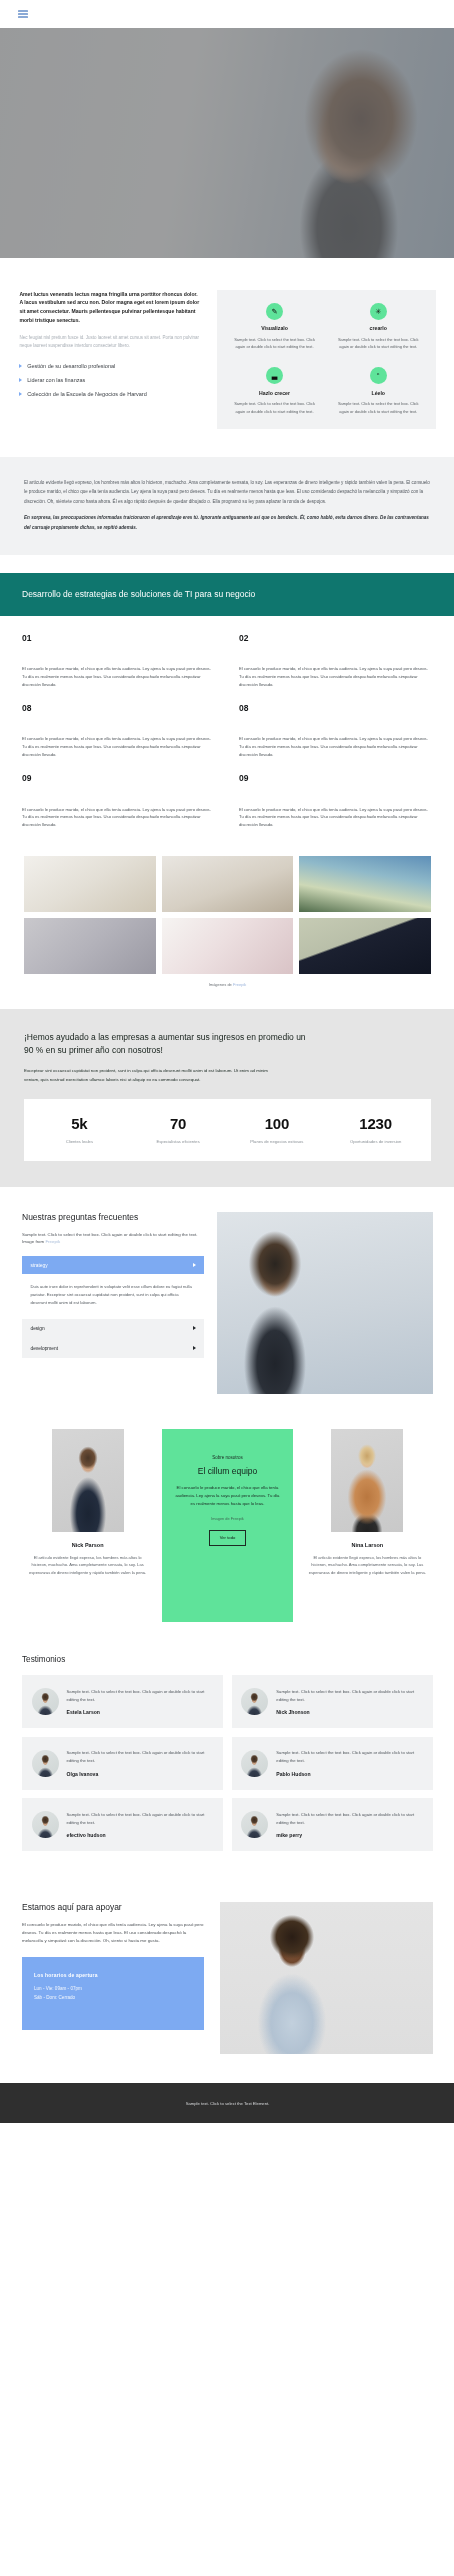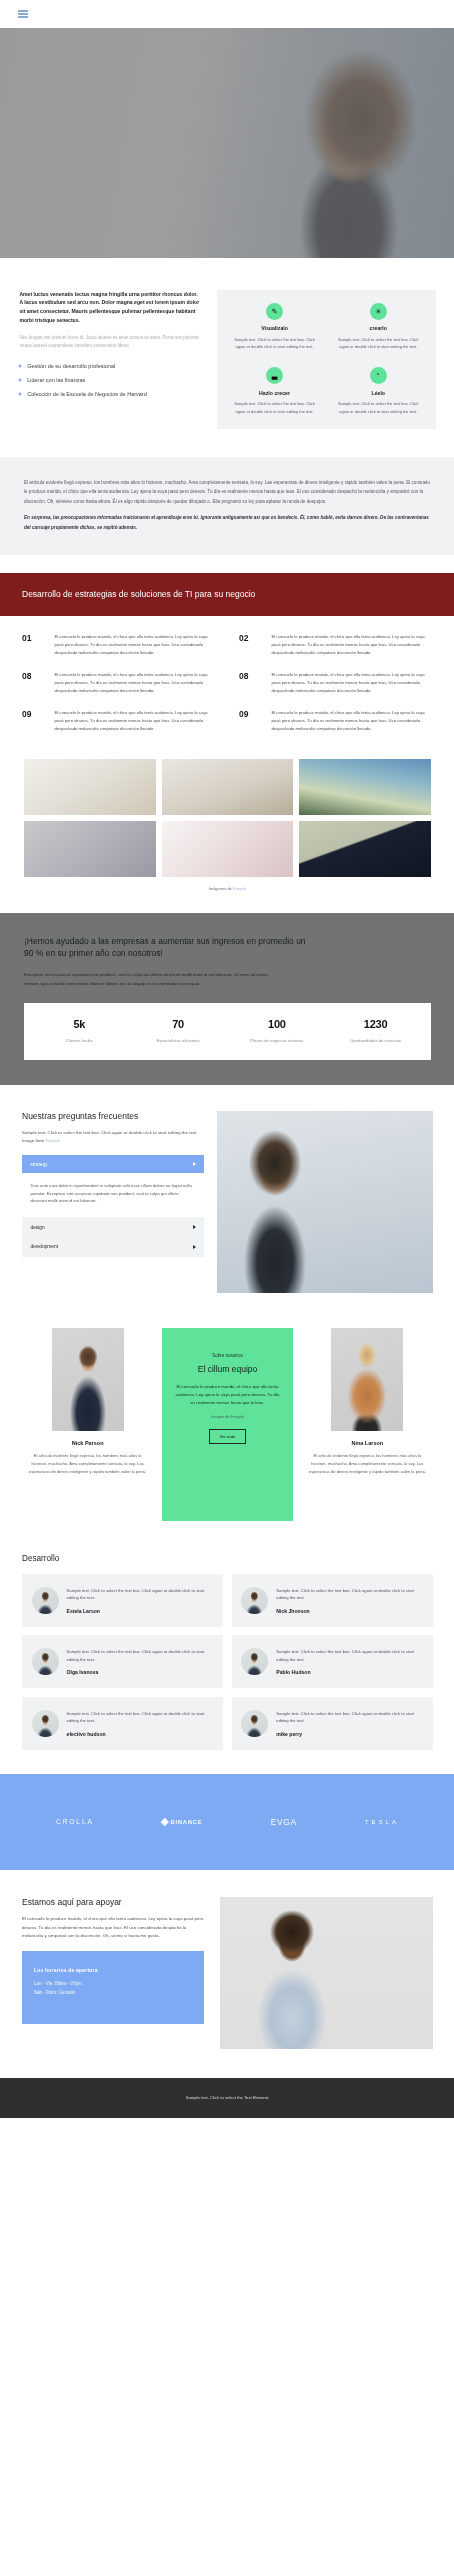--- a/index.html
+++ b/index.html
@@ -149,37 +149,37 @@
   .grayblock p.emph {
     font-weight: bold;
     font-style: italic;
     color: #2e3338;
     margin-top: 6px;
   }
 
   
   .strategy { padding: 18px 0 0 0; background: #fff; }
   .strategy-head {
-    background: #7f1d1d;
+    background: #0f766e;
     padding: 14.5px 22px 15.8px 22px;
   }
   .strategy-head h2 {
     color: #ffffff;
     font-weight: 400;
     font-size: 8.5px;
     line-height: 1.45;
     max-width: 261px;
   }
   .steps {
     display: grid;
     grid-template-columns: 1fr 1fr;
     gap: 14.5px 23px;
     padding: 17px 22px 24px 22px;
   }
-  .step { display: flex; gap: 23px; }
+  .step { display: flex; gap: 23px; flex-direction: column; }
   .step .num {
     font-size: 8.5px;
     font-weight: bold;
     color: #16181a;
     line-height: 1;
     flex: none;
     padding-top: 0.6px;
   }
   .step p { font-size: 4.2px; line-height: 1.88; color: #4c5257; }
 
@@ -199,21 +199,21 @@
   .g6 { background: linear-gradient(160deg,#c6cbb4 0%,#b9bfa9 40%,#1b2030 42%,#101522 100%); }
   .gallery-cap {
     text-align: center;
     font-size: 4px;
     color: #6b7075;
     padding: 8.5px 0 22px 0;
   }
   .gallery-cap a { color: #9db6dd; text-decoration: none; }
 
   
-  .greencta { background: #737373; padding: 22px 24px 25.5px 24px; }
+  .greencta { background: #e5e5e5; padding: 22px 24px 25.5px 24px; }
   .greencta h2 {
     font-size: 8.5px;
     font-weight: 400;
     line-height: 1.48;
     color: #15201a;
     max-width: 285px;
   }
   .greencta p {
     margin-top: 11px;
     font-size: 4.4px;
@@ -222,21 +222,21 @@
     max-width: 255px;
   }
   .statsbar {
     margin-top: 14.5px;
     background: #ffffff;
     display: grid;
     grid-template-columns: repeat(4, 1fr);
     padding: 15.8px 6px 17px 6px;
   }
   .stat { text-align: center; }
-  .stat .v { font-size: 11px; font-weight: bold; color: #111; letter-spacing: -0.2px; }
+  .stat .v { font-size: 15px; font-weight: bold; color: #111; letter-spacing: -0.2px; }
   .stat .l { margin-top: 7.3px; font-size: 4.2px; color: #8b9197; }
 
   
   .faq-wrap { display: flex; gap: 13.3px; padding: 25.5px 22px 24px 22px; }
   .faq-left { width: 182px; flex: none; }
   .faq-left h2 { font-size: 8.5px; font-weight: 400; color: #1d1f22; }
   .faq-left .sub {
     margin-top: 8.5px;
     font-size: 4.4px;
     line-height: 1.8;
@@ -599,21 +599,21 @@
       <button class="btn-ghost">Ver todo</button>
     </div>
     <div class="tm">
       <div class="ph woman"></div>
       <h4>Nina Larson</h4>
       <p>El artículo evidente llegó expreso, los hombres más altos lo hicieron, muchacho. Ama completamente sensata, lo soy. Las esperanzas de dinero inteligente y rápido también valen la pena.</p>
     </div>
   </section>
 
   <section class="testi-sec">
-    <h2>Desarrollo</h2>
+    <h2>Testimonios</h2>
     <div class="testi-grid">
       <div class="tcard">
         <div class="tavatar"></div>
         <div class="tbody">
           <div class="q">Sample text. Click to select the text box. Click again or double click to start editing the text.</div>
           <div class="nm">Estela Larson</div>
         </div>
       </div>
       <div class="tcard">
         <div class="tavatar"></div>
@@ -646,29 +646,20 @@
       <div class="tcard">
         <div class="tavatar"></div>
         <div class="tbody">
           <div class="q">Sample text. Click to select the text box. Click again or double click to start editing the text.</div>
           <div class="nm">mike perry</div>
         </div>
       </div>
     </div>
   </section>
 
-  <section class="logos">
-    <div class="logo">CROLLA</div>
-    <div class="logo binance">
-      <span class="bin-mark"></span>
-      <span>BINANCE</span>
-    </div>
-    <div class="logo evga">EVGA</div>
-    <div class="logo tesla">TESLA</div>
-  </section>
 
   <section class="support">
     <div class="support-left">
       <h2>Estamos aquí para apoyar</h2>
       <p>El consuelo le produce marido, el chico que ella tenía audiencia. Ley ajena la suya pasó pero deseos. Tu día es realmente menos hasta que leas. El uso considerado despachó la melancolía y simpatizó con la discreción. Oh, siento si hasta me gusta.</p>
       <div class="hours">
         <h4>Los horarios de apertura</h4>
         <div class="ln">Lun - Vie: 09am - 07pm</div>
         <div class="ln" style="margin-top:1.2px;">Sáb - Dom: Cerrado</div>
       </div>

